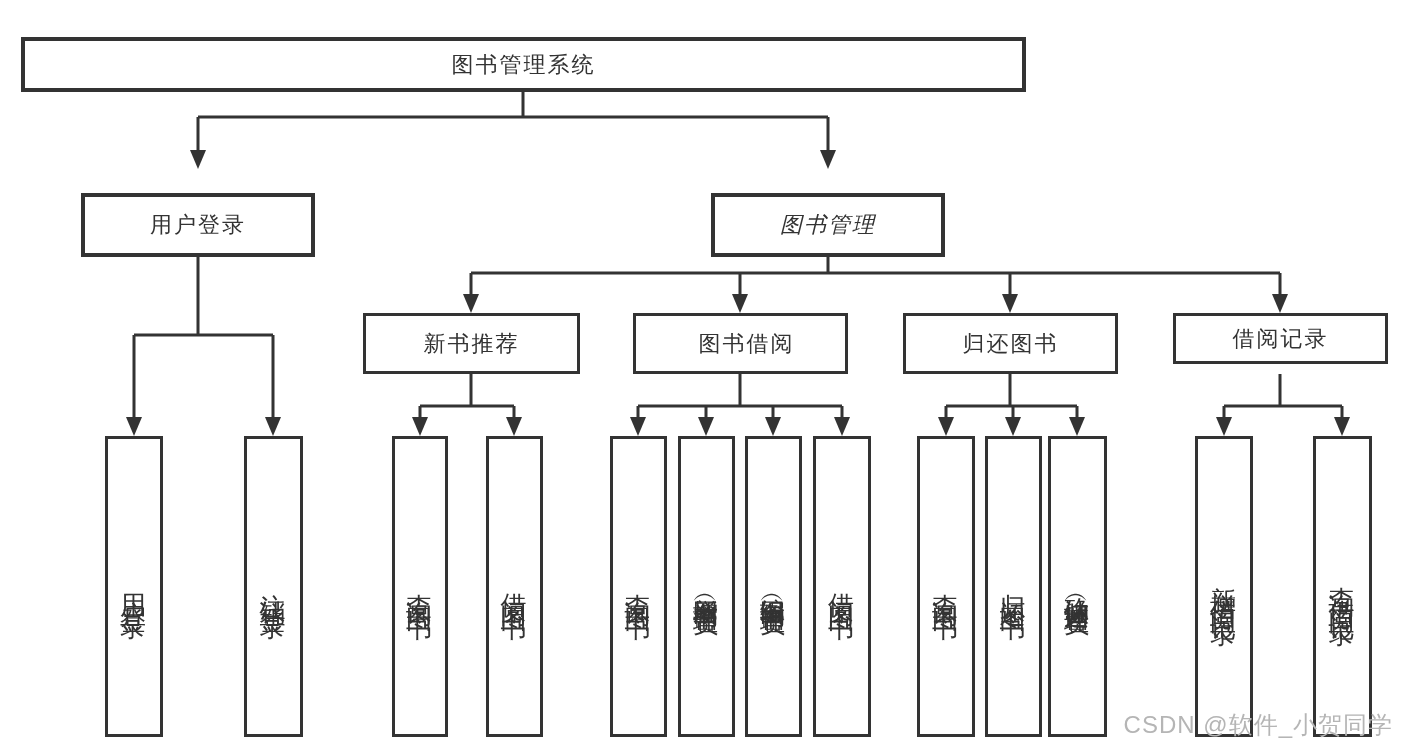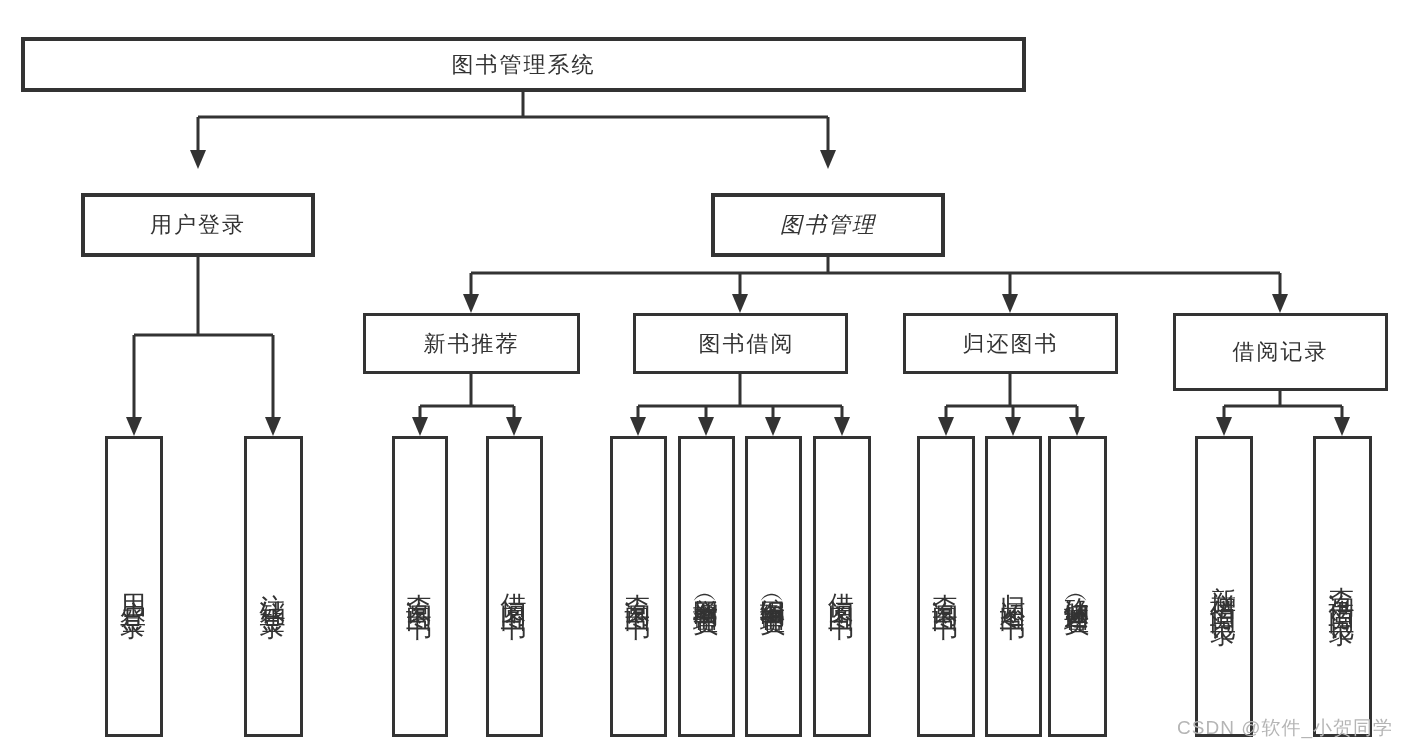--- a/index.html
+++ b/index.html
@@ -26,21 +26,21 @@
     font-size:22px;letter-spacing:2px;white-space:nowrap;color:var(--text);
   }
   .vnode .lbl{
     writing-mode:vertical-rl;text-orientation:mixed;
     font-size:26px;letter-spacing:7px;white-space:nowrap;color:var(--text);
   }
   .vnode.tight .lbl{font-size:25px;letter-spacing:2px;}
   .b4{border-width:4px;margin-top:24px;}
   .watermark{
     position:absolute;right:12px;bottom:6px;z-index:5;
-    font-size:19px;letter-spacing:1px;color:var(--wm);white-space:nowrap;
+    font-size:24px;letter-spacing:1px;color:var(--wm);white-space:nowrap;
   }
 </style>
 </head>
 <body>
 
 <div class="stage">
 
   <svg class="wires" viewBox="0 0 1405 747" aria-hidden="true">
 
     <path d="M523 68 V117 M198 117 H828 M198 117 V150 M828 117 V150"></path>
@@ -90,21 +90,21 @@
 
   <div class="node hnode" style="left:363px;top:313px;width:217px;height:61px;">
     <span class="lbl">新书推荐</span>
   </div>
   <div class="node hnode" style="left:633px;top:313px;width:215px;height:61px;padding-left:12px;">
     <span class="lbl">图书借阅</span>
   </div>
   <div class="node hnode" style="left:903px;top:313px;width:215px;height:61px;">
     <span class="lbl">归还图书</span>
   </div>
-  <div class="node hnode" style="left:1173px;top:313px;width:215px;height:78px;">
+  <div class="node hnode" style="left:1173px;top:313px;width:215px;height:51px;">
     <span class="lbl">借阅记录</span>
   </div>
 
   <div class="node vnode" style="left:105px;top:436px;width:58px;height:301px;">
     <span class="lbl">用户登录</span>
   </div>
   <div class="node vnode" style="left:244px;top:436px;width:59px;height:301px;">
     <span class="lbl">注销登录</span>
   </div>
 

